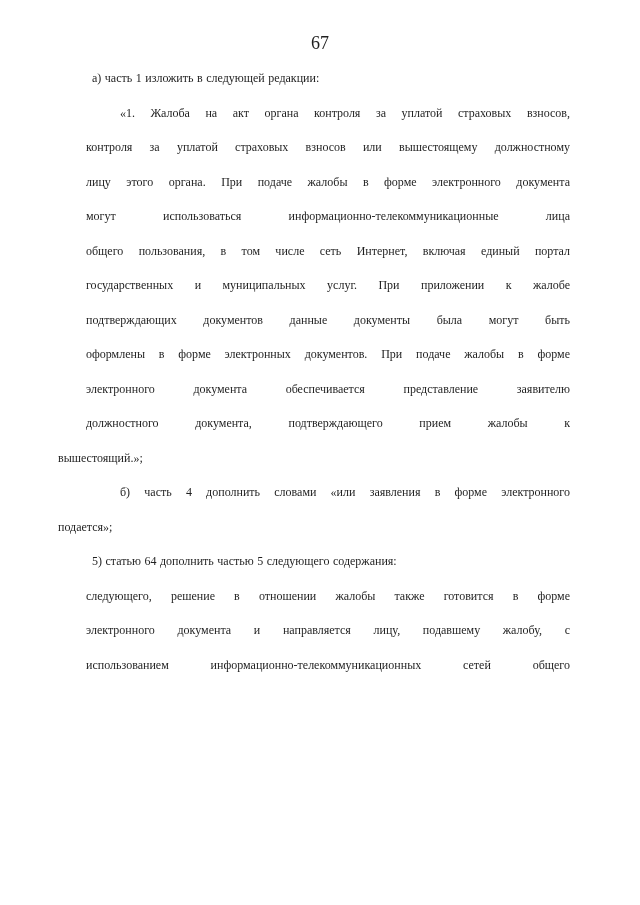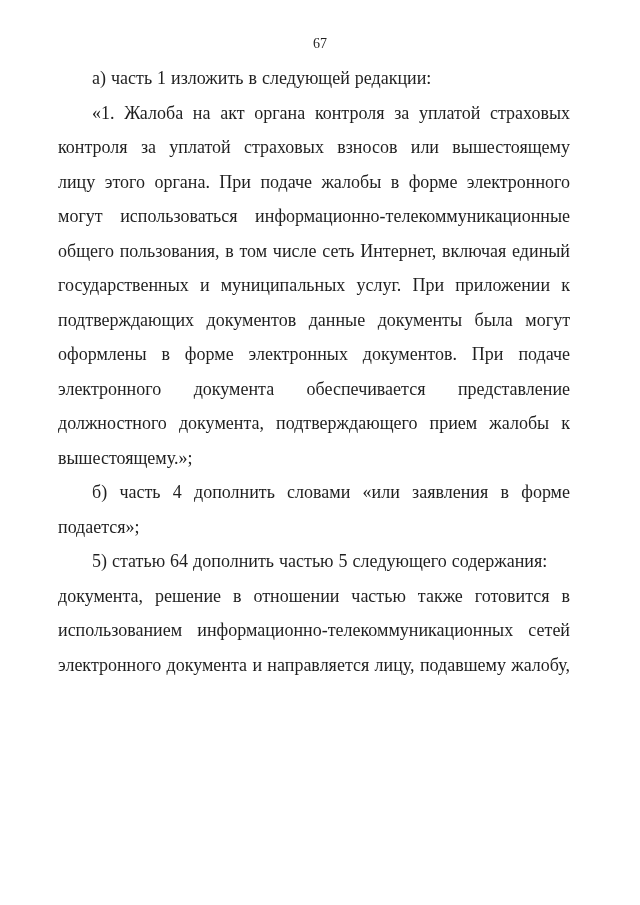--- a/index.html
+++ b/index.html
@@ -20,40 +20,41 @@
     height: 905px;
     background: #ffffff;
     overflow: hidden;
   }
   .page-number {
     position: absolute;
     top: 34px;
     left: 0;
     width: 640px;
     text-align: center;
-    font-size: 14px;
+    font-size: 18px;
     line-height: 19px;
   }
   .content {
     position: absolute;
     left: 58px;
     top: 61px;
     width: 512px;
   }
   .line {
-    font-size: 18px;
+    font-size: 12px;
     line-height: 34.5px;
     height: 34.5px;
     overflow: hidden;
     text-align: left;
     word-spacing: 0.5px;
   }
   .line.justify {
     text-align: justify;
     text-align-last: justify;
+    margin-left: 28px;
   }
   .line.indent {
     padding-left: 34px;
   }
 </style>
 </head>
 <body style="background: rgb(255, 255, 255); color: rgb(31, 31, 31);">
 
 <div class="page">
   <div class="page-number">67</div>
@@ -62,21 +63,21 @@
       <div class="line justify indent">«1. Жалоба на акт органа контроля за уплатой страховых взносов,</div>
       <div class="line justify">контроля за уплатой страховых взносов или вышестоящему должностному</div>
       <div class="line justify">лицу этого органа. При подаче жалобы в форме электронного документа</div>
       <div class="line justify">могут использоваться информационно-телекоммуникационные лица</div>
       <div class="line justify">общего пользования, в том числе сеть Интернет, включая единый портал</div>
       <div class="line justify">государственных и муниципальных услуг. При приложении к жалобе</div>
       <div class="line justify">подтверждающих документов данные документы была могут быть</div>
       <div class="line justify">оформлены в форме электронных документов. При подаче жалобы в форме</div>
       <div class="line justify">электронного документа обеспечивается представление заявителю</div>
       <div class="line justify">должностного документа, подтверждающего прием жалобы к</div>
-      <div class="line">вышестоящему.»;</div>
+      <div class="line">вышестоящий.»;</div>
       <div class="line justify indent">б) часть 4 дополнить словами «или заявления в форме электронного</div>
       <div class="line">подается»;</div>
       <div class="line indent">5) статью 64 дополнить частью 5 следующего содержания:</div>
-      <div class="line justify">документа, решение в отношении частью также готовится в форме</div>
+      <div class="line justify">следующего, решение в отношении жалобы также готовится в форме</div>
+      <div class="line justify">электронного документа и направляется лицу, подавшему жалобу, с</div>
       <div class="line justify">использованием информационно-телекоммуникационных сетей общего</div>
-      <div class="line justify">электронного документа и направляется лицу, подавшему жалобу, с</div>
     </div>
 </div>
 
 </body></html>

